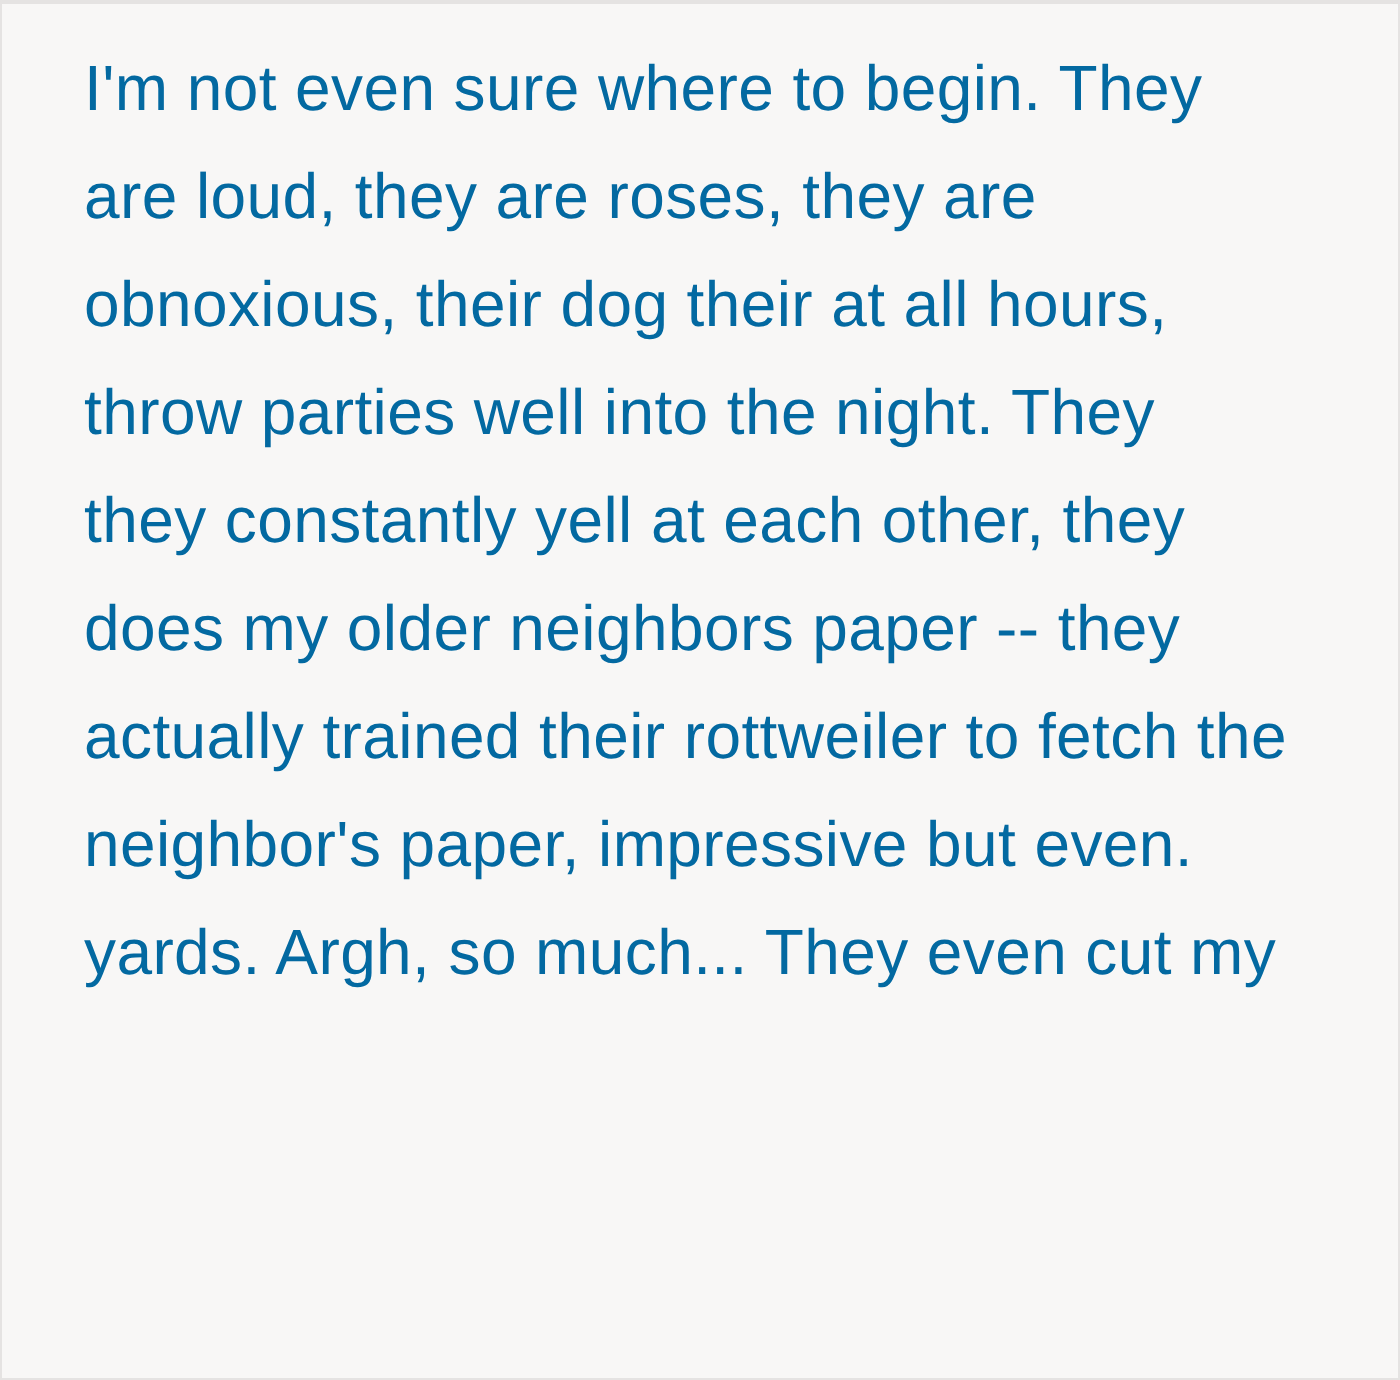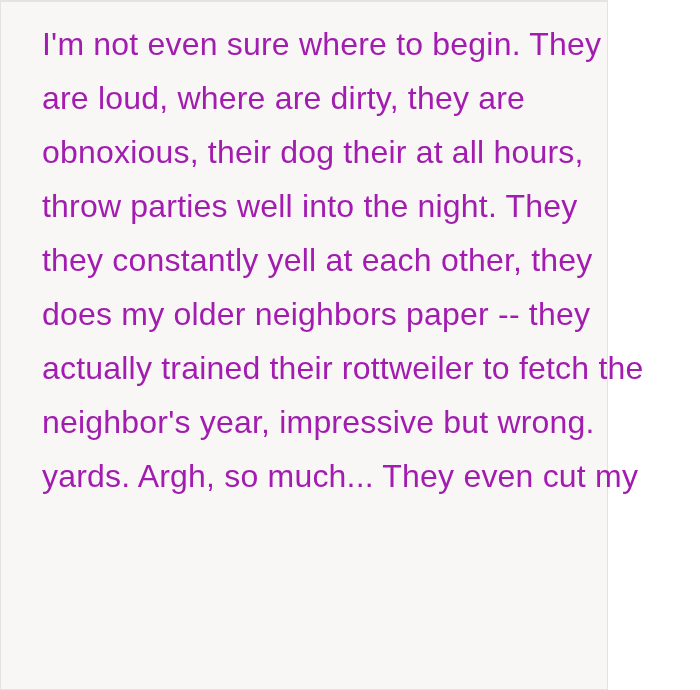--- a/index.html
+++ b/index.html
@@ -4,42 +4,42 @@
 <style>
   html, body {
     margin: 0;
     padding: 0;
     width: 700px;
     height: 690px;
     overflow: hidden;
   }
   .quote-card {
     box-sizing: border-box;
-    width: 608px;
+    width: 700px;
     height: 690px;
     background: #f8f7f6;
     border: 1px solid #e5e3e2;
     border-top-width: 2px;
     padding: 15px 20px 24px 41px;
     font-family: "Liberation Sans", sans-serif;
     font-size: 32px;
     line-height: 54px;
-    color: #a21caf;
+    color: #0369a1;
     letter-spacing: 0.2px;
   }
   .quote-line {
     white-space: nowrap;
   }
 </style>
 </head>
 <body>
 
 <div class="quote-card">
   <div class="quote-line">I'm not even sure where to begin. They</div>
-  <div class="quote-line">are loud, where are dirty, they are</div>
+  <div class="quote-line">are loud, they are roses, they are</div>
   <div class="quote-line">obnoxious, their dog their at all hours,</div>
   <div class="quote-line">throw parties well into the night. They</div>
   <div class="quote-line">they constantly yell at each other, they</div>
   <div class="quote-line">does my older neighbors paper -- they</div>
   <div class="quote-line">actually trained their rottweiler to fetch the</div>
-  <div class="quote-line">neighbor's year, impressive but wrong.</div>
+  <div class="quote-line">neighbor's paper, impressive but even.</div>
   <div class="quote-line">yards. Argh, so much... They even cut my</div>
 </div>
 
 </body></html>

